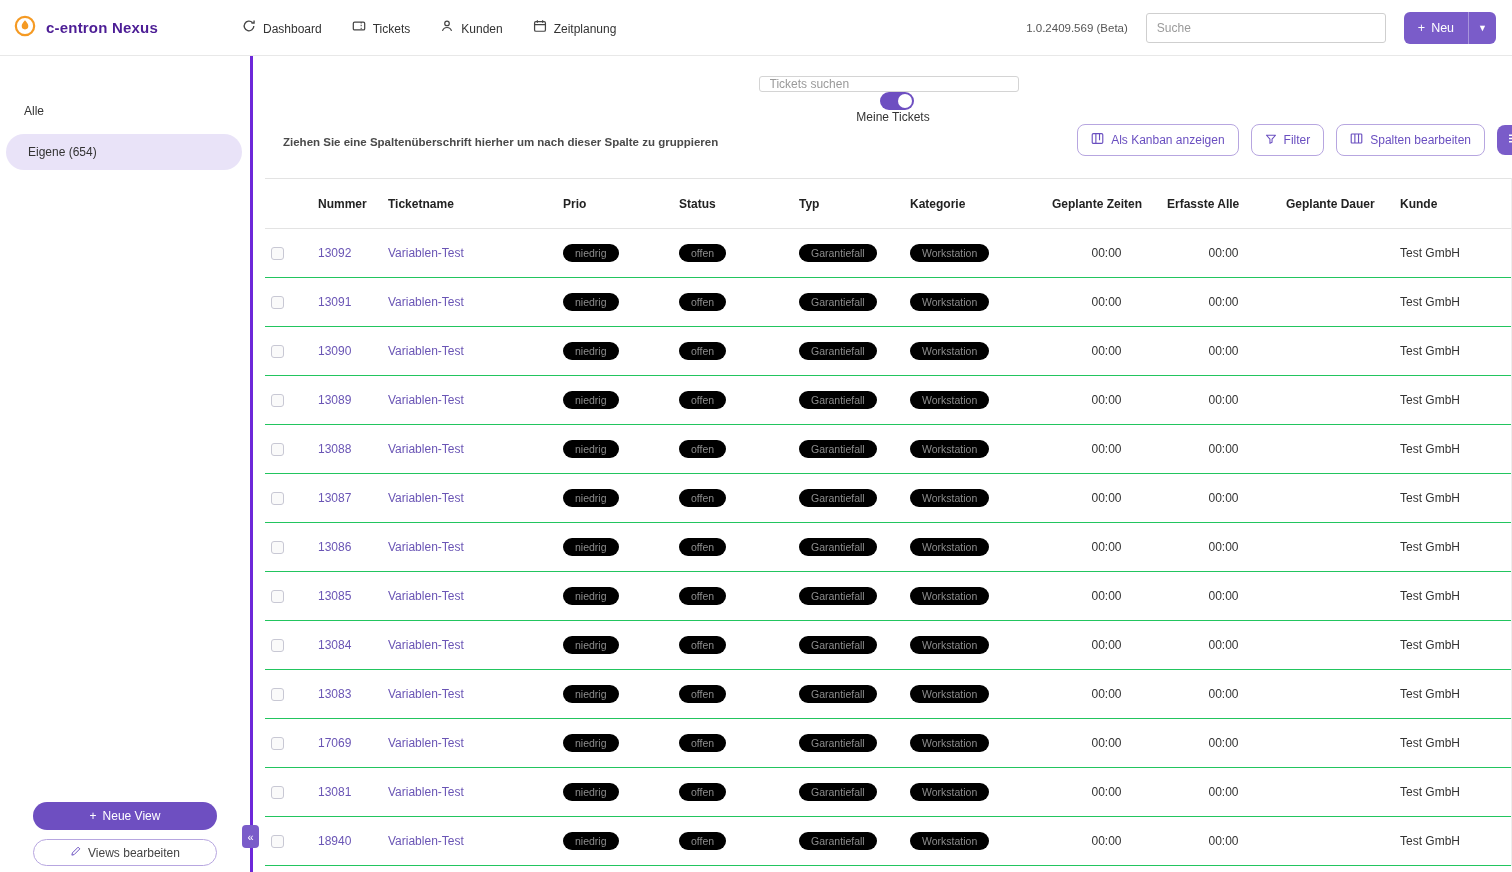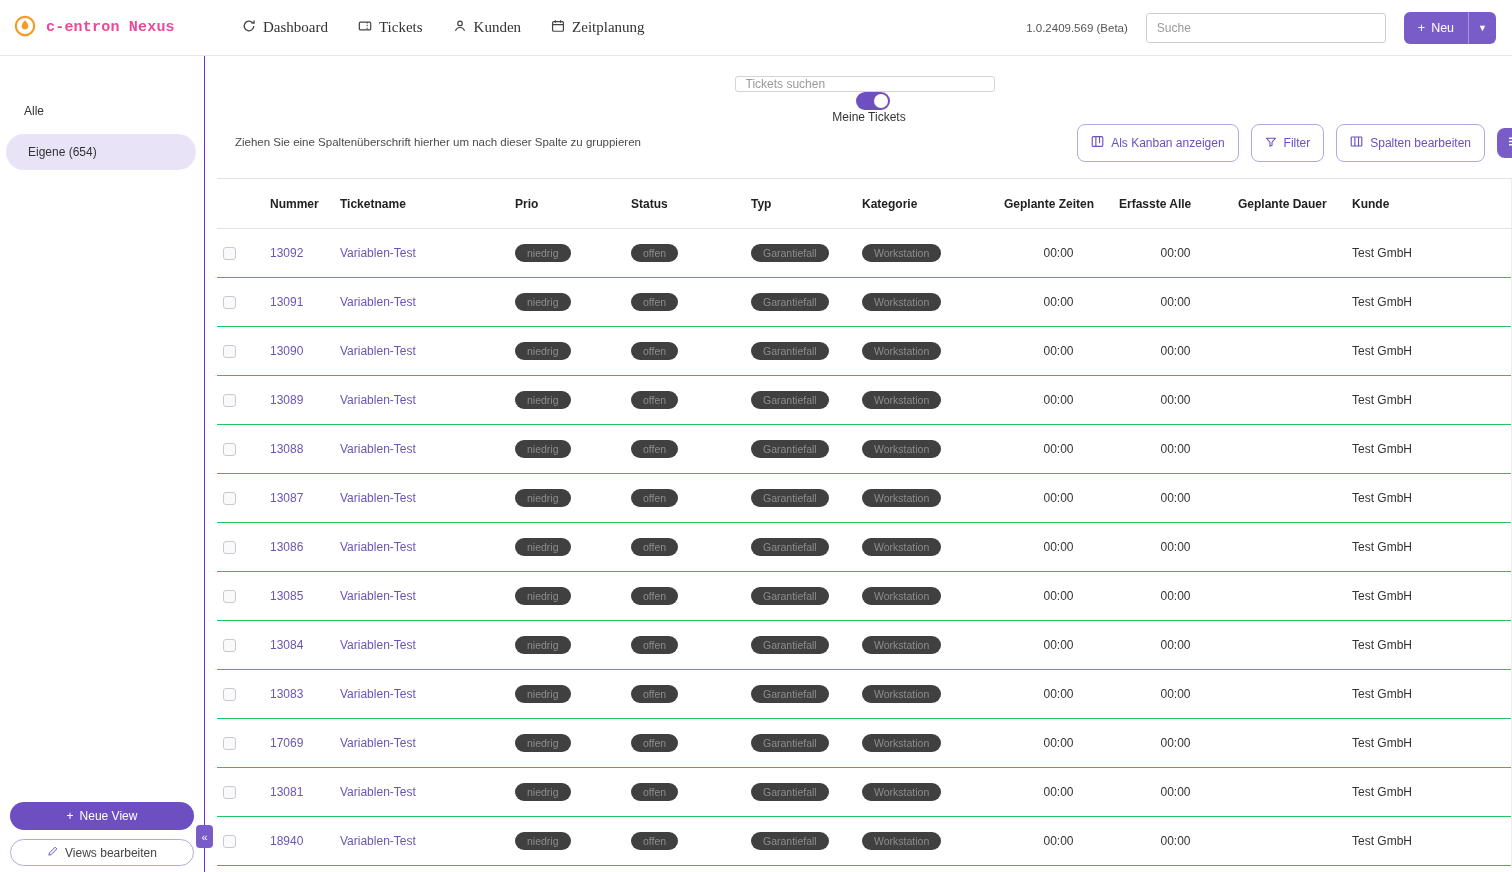--- a/index.html
+++ b/index.html
@@ -3,38 +3,38 @@
 <meta charset="utf-8">
 <style>
   * { margin:0; padding:0; box-sizing:border-box; }
   html,body { width:1512px; height:872px; overflow:hidden; background:#fff;
     font-family:"Liberation Sans", sans-serif; font-size:12px; color:#333; }
 
   
   .topbar { height:56px; display:flex; align-items:center; padding:0 16px 0 14px;
     border-bottom:1px solid #e8e8e8; background:#fff; }
   .brand { display:flex; align-items:center; gap:10px; width:212px; flex:0 0 auto; }
-  .app-title { font-size:15px; font-weight:700; color:#ec4899; letter-spacing:.2px;font-family:Liberation Mono, monospace; }
+  .app-title { font-size:15px; font-weight:700; color:#4c1d95; letter-spacing:.2px; }
   .main-nav { display:flex; align-items:center; gap:30px; margin-left:16px; }
-  .nav-item { display:flex; align-items:flex-start; gap:7px; font-size:15px; color:#333; cursor:pointer;font-family:Liberation Serif, serif; }
+  .nav-item { display:flex; align-items:flex-end; gap:7px; font-size:12px; color:#333; cursor:pointer; }
   .nav-item svg { color:#444; }
   .topbar-right { margin-left:auto; display:flex; align-items:center; gap:18px; }
   .version { font-size:11.5px; color:#555; }
   .global-search { width:240px; height:30px; border:1px solid #cfcfcf; border-radius:3px;
     padding:0 10px; font-size:12px; color:#333; outline:none; }
   .global-search::placeholder { color:#9a9a9a; }
   .neu-btn { height:32px; background:#7a5cc9; border:none; border-radius:6px; color:#fff;
     display:flex; align-items:center; font-size:12.5px; cursor:pointer; padding:0; overflow:hidden; }
   .neu-btn .main-part { display:flex; align-items:center; gap:6px; padding:0 14px; }
   .neu-btn .divider { width:1px; height:32px; background:rgba(255,255,255,.35); }
   .neu-btn .caret { padding:0 9px; font-size:9px; }
 
   
   .layout { display:flex; height:816px; }
-  .sidebar { width:205px; flex:0 0 auto; border-right:1px solid #6d28d9; position:relative;
+  .sidebar { width:253px; flex:0 0 auto; border-right:3px solid #6d28d9; position:relative;
     padding-top:38px; background:#fff; }
   .side-item { padding:10px 24px; font-size:12px; color:#333; cursor:pointer; }
   .side-item.selected { margin:6px 8px 0 6px; background:#e9e3f8; border-radius:18px;
     padding:11px 22px; font-weight:400; color:#333; }
   .sidebar-bottom { position:absolute; left:0; right:0; bottom:6px; display:flex;
     flex-direction:column; align-items:center; gap:9px; }
   .btn-new-view { width:184px; height:28px; background:#6e4fc1; color:#fff; border:none;
     border-radius:15px; font-size:12px; display:flex; align-items:center; justify-content:center;
     gap:6px; cursor:pointer; }
   .btn-edit-views { width:184px; height:27px; background:#fff; color:#444;
@@ -50,45 +50,45 @@
   .toolbar { display:flex; align-items:center; height:30px; padding-right:0;flex-direction:column; }
   .ticket-search { width:260px; height:30px; border:1px solid #d4d4d4; border-radius:3px;
     padding:0 10px; font-size:12px; outline:none; }
   .ticket-search::placeholder { color:#9a9a9a; }
   .toggle { width:34px; height:18px; background:#6e4fc1; border-radius:9px; margin-left:16px;
     position:relative; cursor:pointer; flex:0 0 auto; }
   .toggle .knob { position:absolute; top:2px; right:2px; width:14px; height:14px;
     background:#fff; border-radius:50%; }
   .toggle-label { margin-left:9px; font-size:12px; color:#333; }
   .toolbar-right { margin-left:auto; display:flex; align-items:center; gap:12px; }
-  .tb-btn { height:38px; border:1px solid #b7a6e0; background:#fff; color:#6a4fc0;
+  .tb-btn { height:32px; border:1px solid #b7a6e0; background:#fff; color:#6a4fc0;
     border-radius:8px; font-size:12px; padding:0 13px; display:flex; align-items:center;
     gap:7px; cursor:pointer; white-space:nowrap; }
   .tb-btn-cut { width:32px; height:30px; background:#7a5cc9; border:none; border-radius:8px;
     color:#fff; display:flex; align-items:center; justify-content:center; cursor:pointer;
     margin-right:-17px; flex:0 0 auto; }
 
-  .group-hint { margin:30px 0 30px 18px; font-size:11.5px; color:#4a4a4a; }
+  .group-hint { margin:30px 0 30px 18px; font-size:11.5px; color:#4a4a4a;font-weight:bold; }
 
   
   .table { border-top:1px solid #e3e3e3; border-right:1px solid #eee; }
   .thead, .trow { display:grid;
     grid-template-columns:53px 70px 175px 116px 120px 111px 142px 115px 119px 114px 1fr;
     align-items:center; }
   .thead { height:50px; border-bottom:1px solid #e3e3e3; font-weight:700; font-size:12px;
     color:#222; }
   .thead .cell { cursor:pointer; }
   .trow { height:49px; border-bottom:1px solid #22c55e; cursor:pointer; }
   .cell { padding-right:6px; overflow:hidden; white-space:nowrap; }
   .c-check { display:flex; justify-content:flex-start; padding-left:6px; }
   .c-time { text-align:center; }
   .checkbox { width:13px; height:13px; border:1px solid #c8c8d4; border-radius:3px;
     background:#fafafa; display:inline-block; cursor:pointer; }
   .link { color:#6a55b5; text-decoration:none; cursor:pointer; }
-  .pill { display:inline-block; background:#404040; color:#8c8c8c; border-radius:10px;
+  .pill { display:inline-block; background:#000000; color:#8c8c8c; border-radius:10px;
     padding:4px 12px; font-size:10.5px; line-height:1; }
 </style>
 </head>
 <body>
 
 <header class="topbar">
   <div class="brand">
     <span>
       <svg viewBox="0 0 24 24" width="22" height="22">
         <circle cx="12" cy="12" r="10" fill="none" stroke="#f59a23" stroke-width="2.4"></circle>

